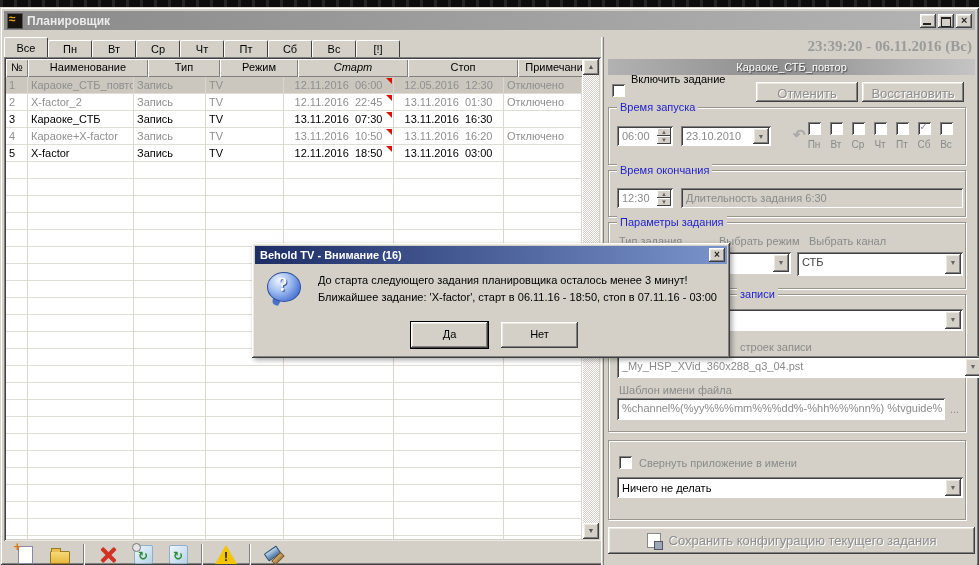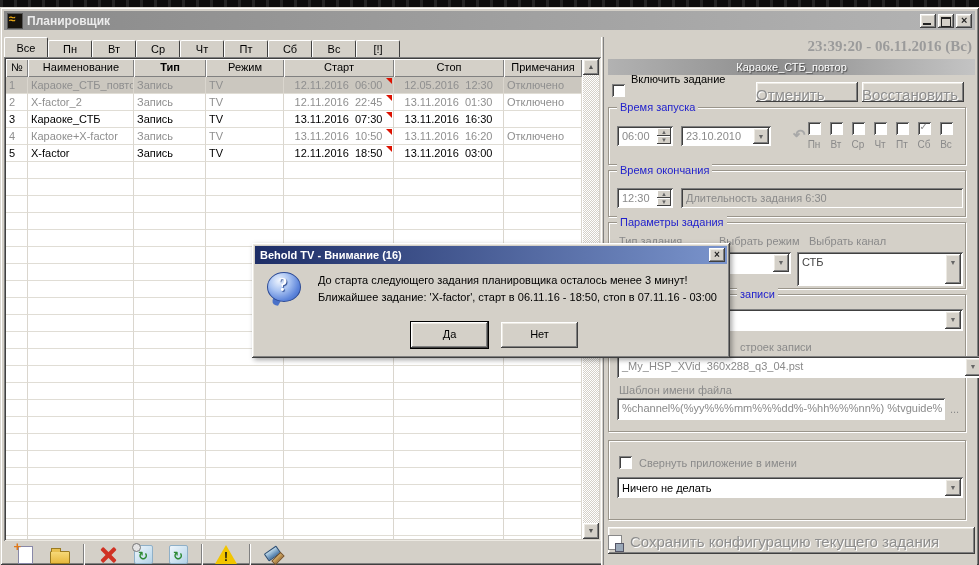--- a/index.html
+++ b/index.html
@@ -77,21 +77,21 @@
   .splitter{position:absolute;left:601px;top:30px;width:3px;height:529px;background:#d4d0c8;
             box-shadow:inset 1px 0 0 #fff,inset -1px 0 0 #808080}
   .rpanel{position:absolute;left:604px;top:30px;width:373px;height:529px;background:#d4d0c8}
   .clock{position:absolute;right:5px;top:1px;font-family:"Liberation Serif",serif;font-weight:bold;
          font-size:15px;color:#9b9b9b;white-space:nowrap}
   .taskband{position:absolute;left:4px;top:22px;width:367px;height:16px;
             background:linear-gradient(90deg,#b2b2b2,#8e8e8e 45%,#c4c4c4);color:#fff;font-size:11px;
             text-align:center;line-height:16px;text-shadow:1px 1px 1px #444}
   .lbl{position:absolute;font-size:11px;color:#8a8a8a;white-space:nowrap}
   .lbl.black{color:#000}
-  .btn{position:absolute;font-size:15px;color:#000;box-sizing:border-box;padding-top:4px}
+  .btn{position:absolute;font-size:13px;text-align:center;color:#000;box-sizing:border-box;padding-top:4px}
   .btn.dis{color:#8e8e8e;text-shadow:1px 1px 0 #fff}
   .grp{position:absolute;border:1px solid #9a958b;box-shadow:inset 1px 1px 0 #fff,1px 1px 0 #fff;box-sizing:border-box}
   .legend{position:absolute;top:-7px;left:8px;background:#d4d0c8;padding:0 3px;font-size:11px;color:#2222cc;white-space:nowrap}
   .cb{position:absolute;width:13px;height:13px;background:#fff;
       box-shadow:inset 1px 1px 0 #808080,inset -1px -1px 0 #fff,inset 2px 2px 0 #404040}
   .cb.checked::after{content:"✓";position:absolute;left:2px;top:-1px;font-size:10px;color:#8a8a8a}
   .field{position:absolute;background:#fff;box-shadow:inset 1px 1px 0 #808080,inset -1px -1px 0 #fff,inset 2px 2px 0 #404040;box-sizing:border-box}
   .field .val{position:absolute;left:5px;top:4px;font-size:11px;color:#8a8a8a;white-space:nowrap}
   .field .val.dark{color:#444}
   .field .val.black{color:#000}
@@ -164,24 +164,24 @@
         <div class="tab">Пт</div>
         <div class="tab">Сб</div>
         <div class="tab">Вс</div>
         <div class="tab">[!]</div>
       </div>
 
     <div class="tablewrap">
       <div class="grid" id="grid">
           <div class="hrow">
             <div class="hcell" style="width: 22px;">№</div>
-            <div class="hcell" style="width: 106px;">Наименование</div>
-            <div class="hcell" style="width: 72px; font-weight: bold;">Тип</div>
+            <div class="hcell" style="width: 120px;">Наименование</div>
+            <div class="hcell" style="width: 72px;">Тип</div>
             <div class="hcell" style="width: 78px;">Режим</div>
-            <div class="hcell" style="width: 110px;">Старт</div>
+            <div class="hcell" style="width: 110px; font-style: italic;">Старт</div>
             <div class="hcell" style="width: 110px;">Стоп</div>
             <div class="hcell" style="width: 78px;">Примечания</div>
           </div>
           <div class="trow rsel rdis">
             <div class="tcell" style="width: 22px;">1</div>
             <div class="tcell" style="width: 106px;">Караоке_СТБ_повтор</div>
             <div class="tcell" style="width: 72px;">Запись</div>
             <div class="tcell" style="width: 78px;">TV</div>
             <div class="tcell ctr" style="width: 110px;">12.11.2016  06:00<span class="mark"></span></div>
             <div class="tcell ctr" style="width: 110px;">12.05.2016  12:30</div>
@@ -523,21 +523,21 @@
         <span class="legend">Параметры задания</span>
         <span class="lbl" style="left:10px;top:12px">Тип задания</span>
         <span class="lbl" style="left:110px;top:12px">Выбрать режим</span>
         <span class="lbl" style="left:200px;top:12px">Выбрать канал</span>
         <div class="field" style="left:8px;top:29px;width:86px;height:22px">
           <span class="cbtn b3">▼</span>
         </div>
         <div class="field" style="left:100px;top:29px;width:82px;height:22px">
           <span class="cbtn b3">▼</span>
         </div>
-        <div class="field" style="left:188px;top:29px;width:166px;height:34px">
+        <div class="field" style="left:188px;top:29px;width:166px;height:24px">
           <span class="val dark">СТБ</span>
           <span class="cbtn b3">▼</span>
         </div>
       </div>
 
       <div class="grp" style="left:4px;top:257px;width:358px;height:138px">
         <span class="legend" style="left:128px">записи</span>
         <div class="field" style="left:8px;top:14px;width:346px;height:22px">
           <span class="cbtn b3">▼</span>
         </div>

